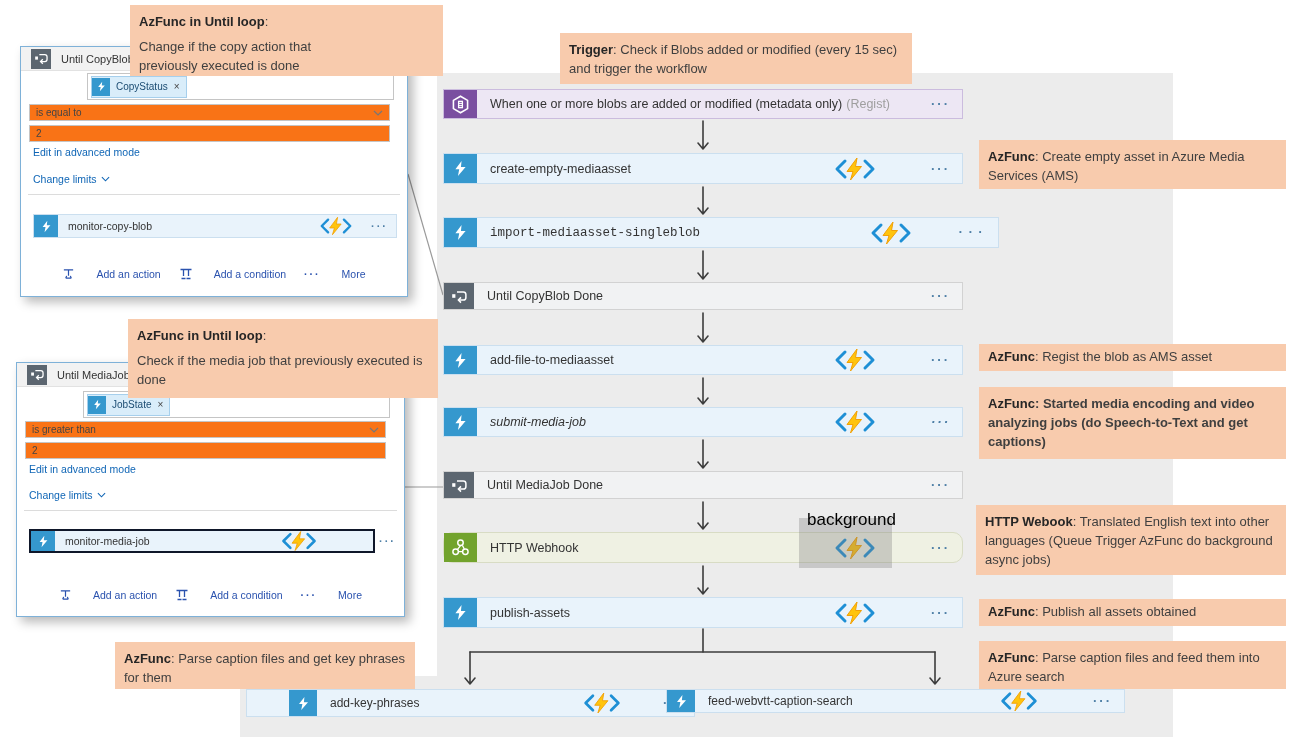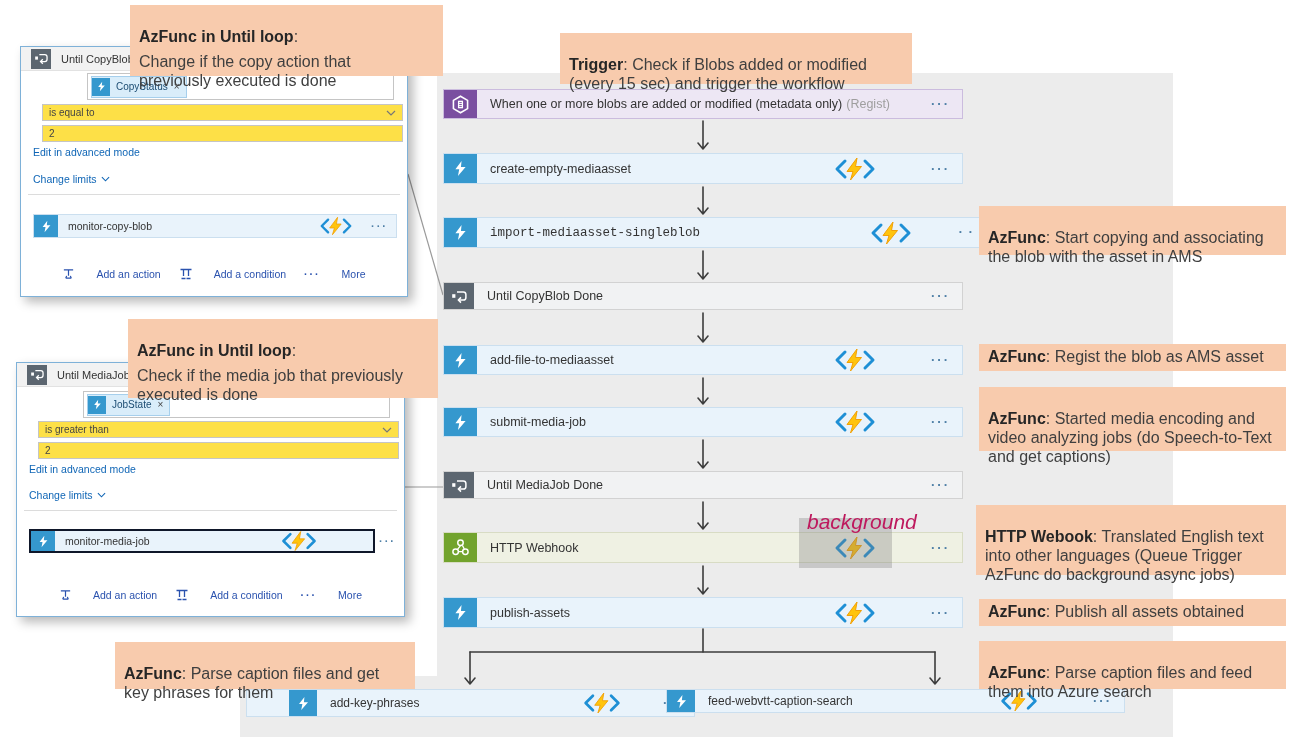--- a/index.html
+++ b/index.html
@@ -15,41 +15,41 @@
   .card.webhook{background:#EFF1E3;border-color:#D8DCC4;}
   .cicon{flex:0 0 33px;height:100%;display:flex;align-items:center;justify-content:center;}
   .cicon.sm{flex:0 0 28px;}
   .blue{background:#3598CE;} .gray{background:#5C6670;} .purple{background:#7A4FA0;} .green{background:#72A32D;}
   .clabel{margin-left:13px;font-size:12.5px;color:#333;white-space:nowrap;}
   .preview{color:#9E9E9E;margin-left:4px;}
   .fnlogo{position:absolute;right:85px;top:50%;transform:translateY(-50%);line-height:0;}
   .dots{position:absolute;right:12px;top:50%;transform:translateY(-50%);color:#4E7FA6;font-size:13px;font-weight:bold;letter-spacing:2px;line-height:0;}
 
   
-  .ann{position:absolute;background:#F8CBAD;color:#3F3F3F;font-size:16px;line-height:19px;
-       padding:22px 9px;box-sizing:border-box;}
+  .ann{position:absolute;background:#F8CBAD;color:#3F3F3F;font-size:13px;line-height:19px;
+       padding:7px 9px;box-sizing:border-box;}
   .ann b{color:#262626;}
   .ann .body{margin-top:6px;}
-  .bg-label{position:absolute;color:#be185d;font-size:21px;font-style:italic;}
+  .bg-label{position:absolute;color:#000000;font-size:17px;}
   .hl{position:absolute;background:rgba(125,125,125,0.32);}
 
   
   .panel{position:absolute;background:#fff;border:1px solid #7EB1D8;box-sizing:border-box;
          box-shadow:5px 5px 10px rgba(0,0,0,0.28);}
   .phead{position:absolute;left:0;right:0;top:0;height:24px;background:#F2F2F2;border-bottom:1px solid #E2E2E2;
          display:flex;align-items:center;padding-left:10px;gap:10px;box-sizing:border-box;}
   .picon{width:20px;height:20px;display:flex;align-items:center;justify-content:center;}
   .ptitle{font-size:11px;color:#333;}
   .tokenrow{position:absolute;left:66px;width:307px;height:27px;border:1px solid #C5C5C5;background:#fff;
             display:flex;align-items:center;padding:0 3px;box-sizing:border-box;}
   .chip{display:inline-flex;align-items:center;background:#D9EDFA;border:1px solid #A6CFEC;height:20px;
         padding-right:6px;gap:6px;font-size:10px;color:#1B4C72;}
   .chipicon{width:18px;height:18px;background:#3598CE;display:flex;align-items:center;justify-content:center;}
   .chipx{color:#444;font-size:10px;}
-  .field{position:absolute;left:21px;width:361px;height:17px;border:1px solid #C5C5C5;background:#fde047;
+  .field{position:absolute;left:8px;width:361px;height:17px;border:1px solid #C5C5C5;background:#f97316;
          font-size:10px;color:#444;display:flex;align-items:center;padding:0 6px;box-sizing:border-box;}
   .chev{margin-left:auto;line-height:0;color:#777;}
   .bluelink{position:absolute;left:12px;color:#1066B6;font-size:10.5px;display:flex;gap:4px;align-items:center;cursor:pointer;}
   .pdivider{position:absolute;left:7px;right:7px;height:1px;background:#DCDCDC;}
   .minicard{position:absolute;left:12px;height:24px;background:#E9F3FB;border:1px solid #CBDFEF;
             display:flex;align-items:center;box-sizing:border-box;}
   .minicard.selected{border:2px solid #0f172a;}
   .minicard .cicon{flex:0 0 24px;}
   .minicard .clabel{margin-left:10px;font-size:10.5px;}
   .minicard .fnlogo{right:42px;}
@@ -156,21 +156,21 @@
     <span class="fnlogo">
       <svg width="44" height="24" viewBox="0 0 44 24">
           <path d="M12 4 L4 12 L12 20" stroke="#1E8FD5" stroke-width="3" fill="none" stroke-linecap="round" stroke-linejoin="round"></path>
           <path d="M32 4 L40 12 L32 20" stroke="#1E8FD5" stroke-width="3" fill="none" stroke-linecap="round" stroke-linejoin="round"></path>
           <polygon points="24,1 14,14.5 20,14.5 17.5,23 28.5,9.5 22.5,9.5" fill="#FFC40D" stroke="#F2A005" stroke-width="1"></polygon>
         </svg>
     </span>
     <span class="dots">···</span>
   </div>
 
-  <div class="card" style="left:443px;top:407px;width:520px;height:30px;">
+  <div class="card" style="left:443px;top:407px;width:520px;height:30px;font-style:italic;">
     <span class="cicon blue">
       <svg width="17" height="17" viewBox="0 0 16 16">
           <polygon points="9,1 3.2,8.6 6.8,8.6 5.6,15 12.8,6.6 8.4,6.6" fill="#fff"></polygon>
         </svg>
     </span>
     <span class="clabel">submit-media-job</span>
     <span class="fnlogo">
       <svg width="44" height="24" viewBox="0 0 44 24">
           <path d="M12 4 L4 12 L12 20" stroke="#1E8FD5" stroke-width="3" fill="none" stroke-linecap="round" stroke-linejoin="round"></path>
           <path d="M32 4 L40 12 L32 20" stroke="#1E8FD5" stroke-width="3" fill="none" stroke-linecap="round" stroke-linejoin="round"></path>
@@ -185,21 +185,21 @@
       <svg width="17" height="15" viewBox="0 0 17 15">
           <rect x="1.2" y="5.2" width="3.2" height="3.6" fill="#fff"></rect>
           <path d="M6 3 h6.3 a2.6 2.6 0 0 1 2.6 2.6 v2.8 a2.6 2.6 0 0 1 -2.6 2.6 h-4.6" fill="none" stroke="#fff" stroke-width="1.5"></path>
           <path d="M10 8.4 l-2.6 2.6 l2.6 2.6" fill="none" stroke="#fff" stroke-width="1.5"></path>
         </svg>
     </span>
     <span class="clabel">Until MediaJob Done</span>
     <span class="dots">···</span>
   </div>
 
-  <div class="card webhook" style="left:443px;top:532px;width:520px;height:31px;">
+  <div class="card webhook" style="left:443px;top:532px;width:520px;height:31px;border-radius:10px;">
     <span class="cicon green">
       <svg width="19" height="19" viewBox="0 0 18 18">
           <circle cx="9" cy="4.6" r="2.6" fill="none" stroke="#fff" stroke-width="1.4"></circle>
           <circle cx="4.4" cy="13" r="2.6" fill="none" stroke="#fff" stroke-width="1.4"></circle>
           <circle cx="13.6" cy="13" r="2.6" fill="none" stroke="#fff" stroke-width="1.4"></circle>
           <path d="M9 7.2 L6 11 M10.8 7 L12.6 10.5 M6.9 13 H11" stroke="#fff" stroke-width="1.2"></path>
         </svg>
     </span>
     <span class="clabel">HTTP Webhook</span>
     <span class="fnlogo">
@@ -427,30 +427,30 @@
 
   <div class="ann" style="left:128px;top:319px;width:310px;height:79px;">
     <div><b>AzFunc in Until loop</b><span>:</span></div>
     <div class="body">Check if the media job that previously executed is done</div>
   </div>
 
   <div class="ann" style="left:560px;top:33px;width:352px;height:51px;">
     <b>Trigger</b><span>: Check if Blobs added or modified (every 15 sec) and trigger the workflow</span>
   </div>
 
-
-  <div class="ann" style="left:979px;top:206px;width:307px;height:49px;">
-    <b>AzFunc</b><span>: Start copying and associating the blob  with the asset in AMS</span>
-  </div>
+  <div class="ann" style="left:979px;top:140px;width:307px;height:49px;">
+    <b>AzFunc</b><span>: Create empty asset in Azure Media Services (AMS)</span>
+  </div>
+
 
   <div class="ann" style="left:979px;top:344px;width:307px;height:27px;padding-top:3px;">
     <b>AzFunc</b><span>: Regist the blob as AMS asset</span>
   </div>
 
-  <div class="ann" style="left:979px;top:387px;width:307px;height:64px;">
+  <div class="ann" style="left:979px;top:387px;width:307px;height:72px;font-weight:bold;">
     <b>AzFunc</b><span>: Started media encoding and video analyzing jobs (do Speech-to-Text and get captions)</span>
   </div>
 
   <div class="ann" style="left:976px;top:505px;width:310px;height:70px;">
     <b>HTTP Webook</b><span>: Translated English text into other languages (Queue Trigger AzFunc do background async jobs)</span>
   </div>
 
   <div class="ann" style="left:979px;top:599px;width:307px;height:27px;padding-top:3px;">
     <b>AzFunc</b><span>: Publish all assets obtained</span>
   </div>

